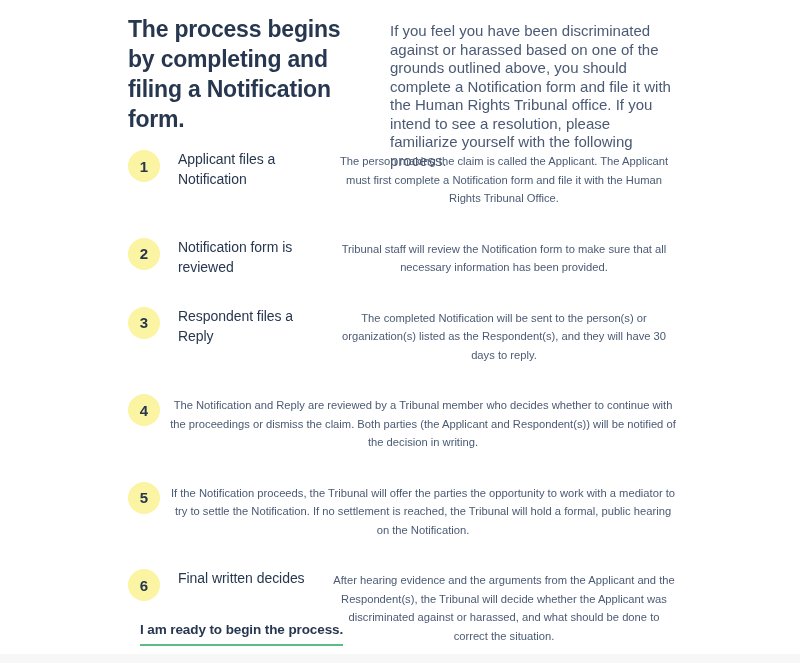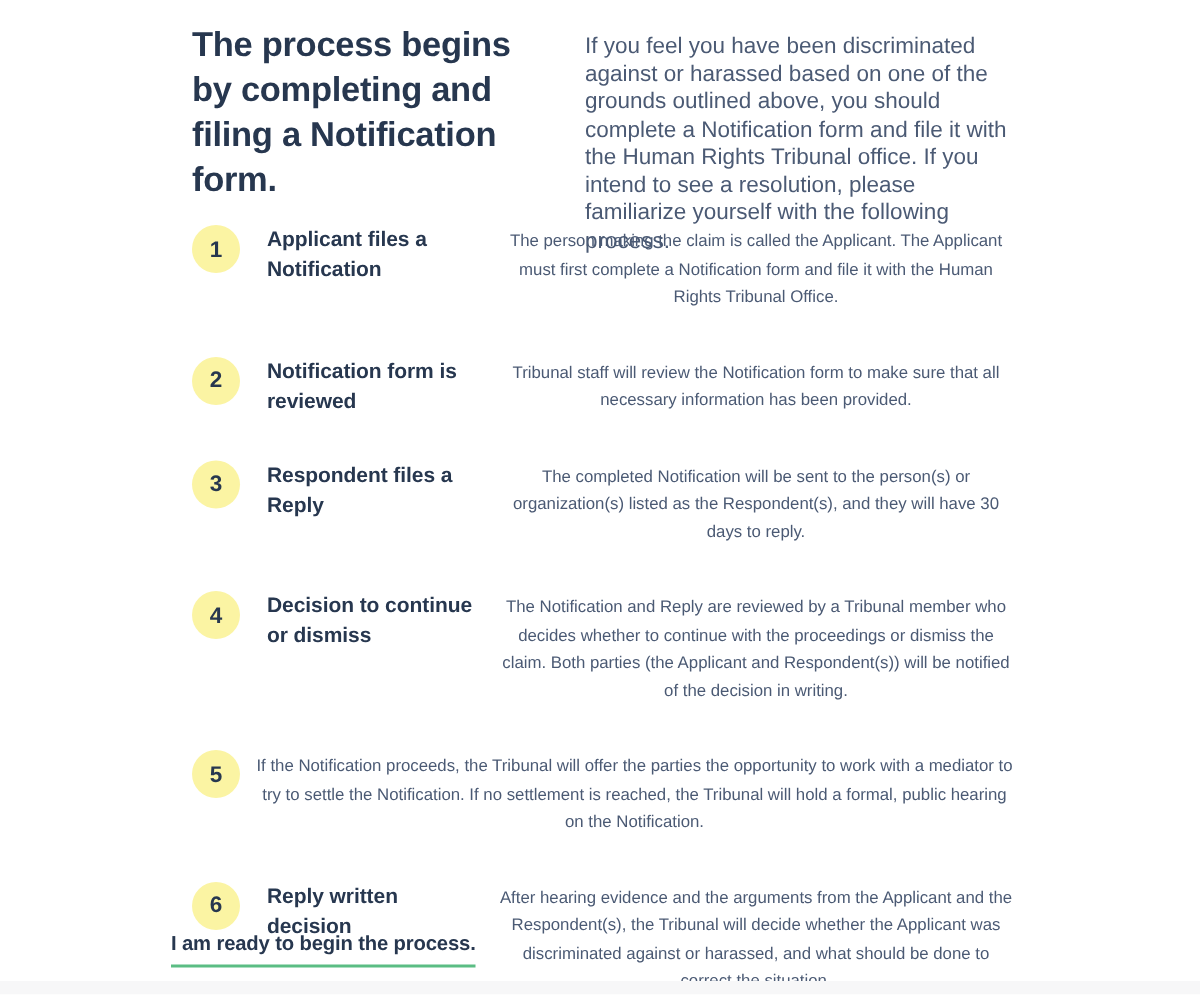--- a/index.html
+++ b/index.html
@@ -87,40 +87,40 @@
     justify-content: center;
     margin-top: 6px;
   }
 
   .step-title {
     flex: 0 0 144px;
     width: 144px;
     margin-left: 18px;
     font-size: 14px;
     line-height: 20px;
-    font-weight: bold;
+    font-weight: normal;
     color: #27374f;
     letter-spacing: -0.05px;
     padding-top: 5px;
   }
 
   .step-body {
     flex: 1 1 auto;
     margin-left: 10px;
     font-size: 11.2px;
     line-height: 18.5px;
     color: #4b5a74;
     padding-top: 8px;
     text-align: center;
   }
 
   
   .cta-wrap {
     position: absolute;
-    left: 114px;
+    left: 140px;
     top: 620px;
     width: 548px;
   }
   .cta-link {
     display: inline-block;
     font-size: 13.5px;
     font-weight: bold;
     color: #27374f;
     text-decoration: none;
     letter-spacing: -0.1px;
@@ -163,32 +163,31 @@
     </div>
 
     <div class="step">
       <div class="step-badge">3</div>
       <div class="step-title">Respondent files a Reply</div>
       <div class="step-body">The completed Notification will be sent to the person(s) or organization(s) listed as the Respondent(s), and they will have 30 days to reply.</div>
     </div>
 
     <div class="step">
       <div class="step-badge">4</div>
-      <div class="step-title">Decision to continue or dismiss</div>
       <div class="step-body">The Notification and Reply are reviewed by a Tribunal member who decides whether to continue with the proceedings or dismiss the claim. Both parties (the Applicant and Respondent(s)) will be notified of the decision in writing.</div>
     </div>
 
     <div class="step">
       <div class="step-badge">5</div>
       <div class="step-body">If the Notification proceeds, the Tribunal will offer the parties the opportunity to work with a mediator to try to settle the Notification. If no settlement is reached, the Tribunal will hold a formal, public hearing on the Notification.</div>
     </div>
 
     <div class="step">
       <div class="step-badge">6</div>
-      <div class="step-title">Reply written decision</div>
+      <div class="step-title">Final written decides</div>
       <div class="step-body">After hearing evidence and the arguments from the Applicant and the Respondent(s), the Tribunal will decide whether the Applicant was discriminated against or harassed, and what should be done to correct the situation.</div>
     </div>
 
   </div>
 
   <div class="cta-wrap">
     <a class="cta-link" href="#">I am ready to begin the process.</a>
   </div>
 
   <div class="bottom-band"></div>

